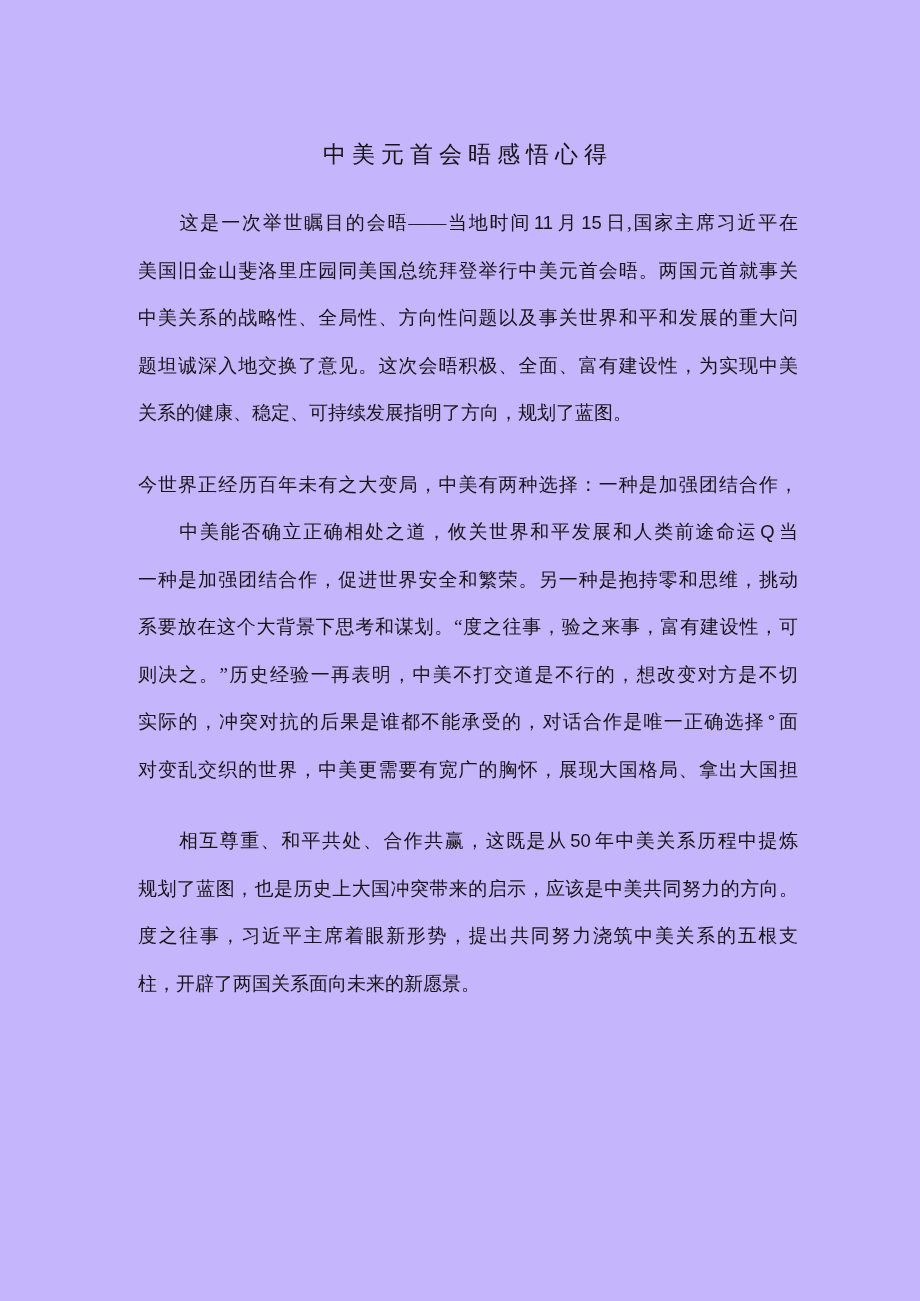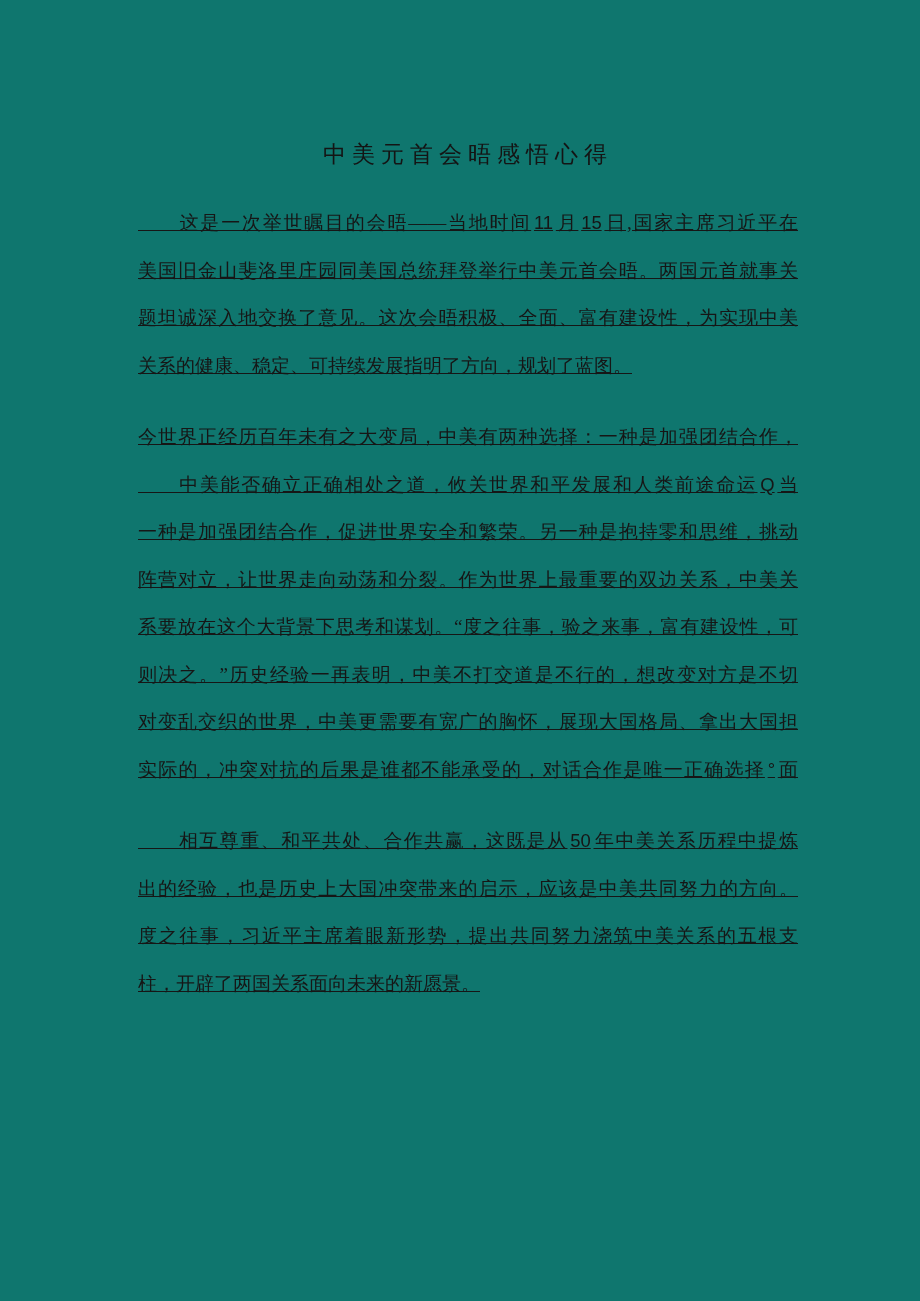--- a/index.html
+++ b/index.html
@@ -7,74 +7,73 @@
     width: 920px; height: 1301px;
     background: #ffffff;
     color: #161616;
     font-family: "Liberation Serif", serif;
     overflow: hidden;
   }
   .page {
     box-sizing: border-box;
     width: 920px; height: 1301px;
     padding: 140px 122px 0 138px;
-    background: #0f766e;
+    background: #c4b5fd;
   }
   .title {
     margin: 0 0 29px 0;
     font-size: 23px;
     line-height: 30px;
     font-weight: 400;
     letter-spacing: 6px;
     text-align: center;
     color: #141414;
   }
   .paragraph { margin: 0 0 24px 0; }
   .paragraph:last-child { margin-bottom: 0; }
   .line {
     height: 47.5px;
     line-height: 47.5px;
     font-size: 19px;
     text-align: justify;
     text-align-last: justify;
     overflow: hidden;
-    text-decoration: underline;
   }
   .line.end { text-align-last: left; }
   .latin {
     font-family: "Liberation Sans", sans-serif;
     margin: 0 0.15em;
     font-size: 0.97em;
   }
 </style>
 </head>
 <body>
 
 <div class="page">
 
   <h1 class="title">中美元首会晤感悟心得</h1>
 
   <div class="paragraph">
     <div class="line">　　这是一次举世瞩目的会晤——当地时间<span class="latin">11</span>月<span class="latin">15</span>日,国家主席习近平在</div>
     <div class="line">美国旧金山斐洛里庄园同美国总统拜登举行中美元首会晤。两国元首就事关</div>
+    <div class="line">中美关系的战略性、全局性、方向性问题以及事关世界和平和发展的重大问</div>
     <div class="line">题坦诚深入地交换了意见。这次会晤积极、全面、富有建设性，为实现中美</div>
     <div class="line end">关系的健康、稳定、可持续发展指明了方向，规划了蓝图。</div>
   </div>
 
   <div class="paragraph">
     <div class="line">今世界正经历百年未有之大变局，中美有两种选择：一种是加强团结合作，</div>
     <div class="line">　　中美能否确立正确相处之道，攸关世界和平发展和人类前途命运<span class="latin">Q</span>当</div>
     <div class="line">一种是加强团结合作，促进世界安全和繁荣。另一种是抱持零和思维，挑动</div>
-    <div class="line">阵营对立，让世界走向动荡和分裂。作为世界上最重要的双边关系，中美关</div>
     <div class="line">系要放在这个大背景下思考和谋划。“度之往事，验之来事，富有建设性，可</div>
     <div class="line">则决之。”历史经验一再表明，中美不打交道是不行的，想改变对方是不切</div>
+    <div class="line">实际的，冲突对抗的后果是谁都不能承受的，对话合作是唯一正确选择<span class="latin">°</span>面</div>
     <div class="line">对变乱交织的世界，中美更需要有宽广的胸怀，展现大国格局、拿出大国担</div>
-    <div class="line">实际的，冲突对抗的后果是谁都不能承受的，对话合作是唯一正确选择<span class="latin">°</span>面</div>
   </div>
 
   <div class="paragraph">
     <div class="line">　　相互尊重、和平共处、合作共赢，这既是从<span class="latin">50</span>年中美关系历程中提炼</div>
-    <div class="line">出的经验，也是历史上大国冲突带来的启示，应该是中美共同努力的方向。</div>
+    <div class="line">规划了蓝图，也是历史上大国冲突带来的启示，应该是中美共同努力的方向。</div>
     <div class="line">度之往事，习近平主席着眼新形势，提出共同努力浇筑中美关系的五根支</div>
     <div class="line end">柱，开辟了两国关系面向未来的新愿景。</div>
   </div>
 
 </div>
 
 </body></html>

